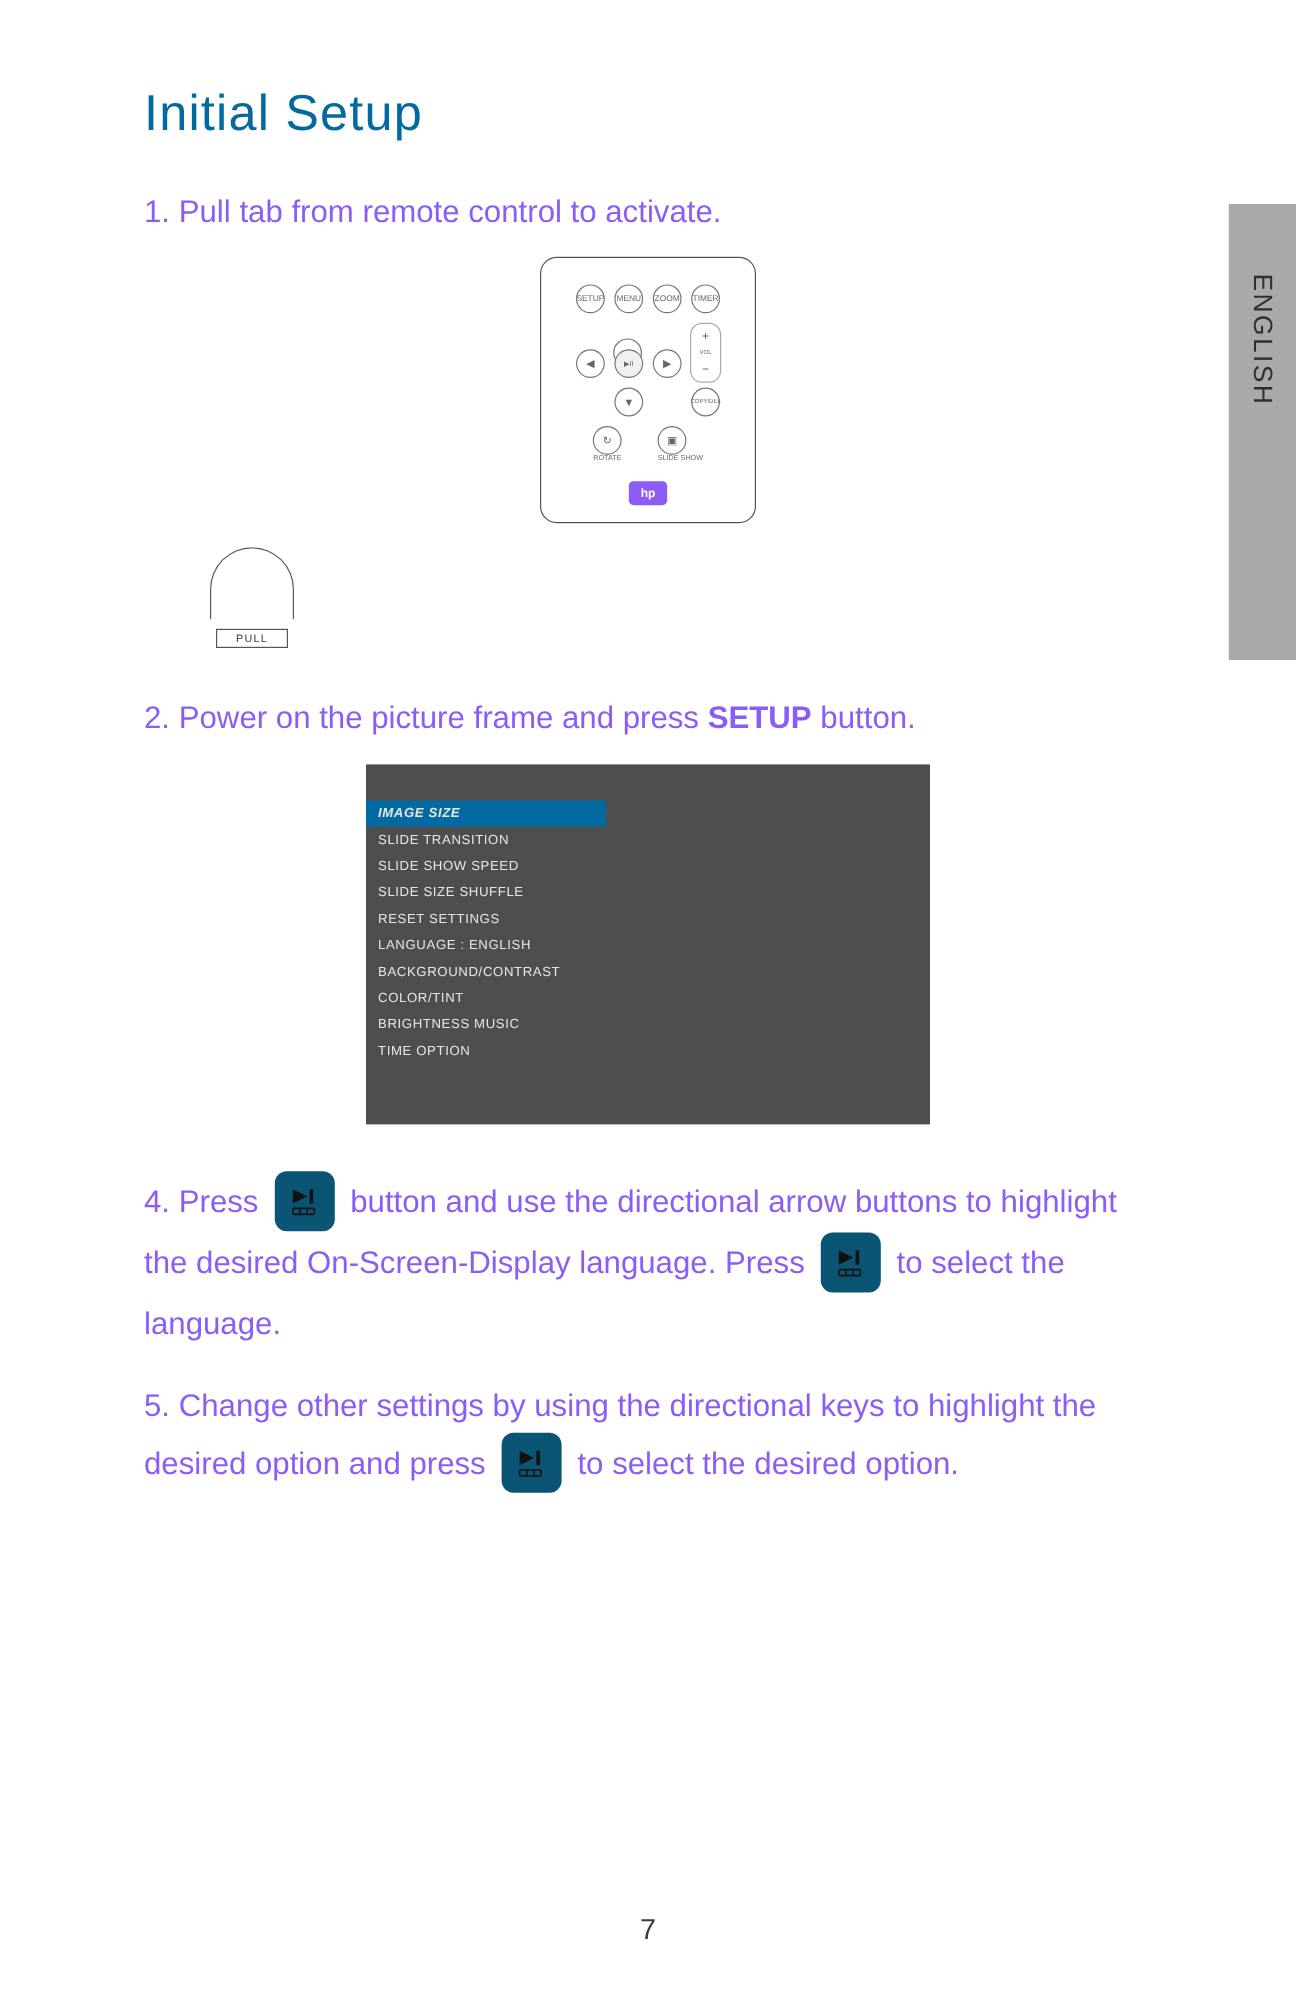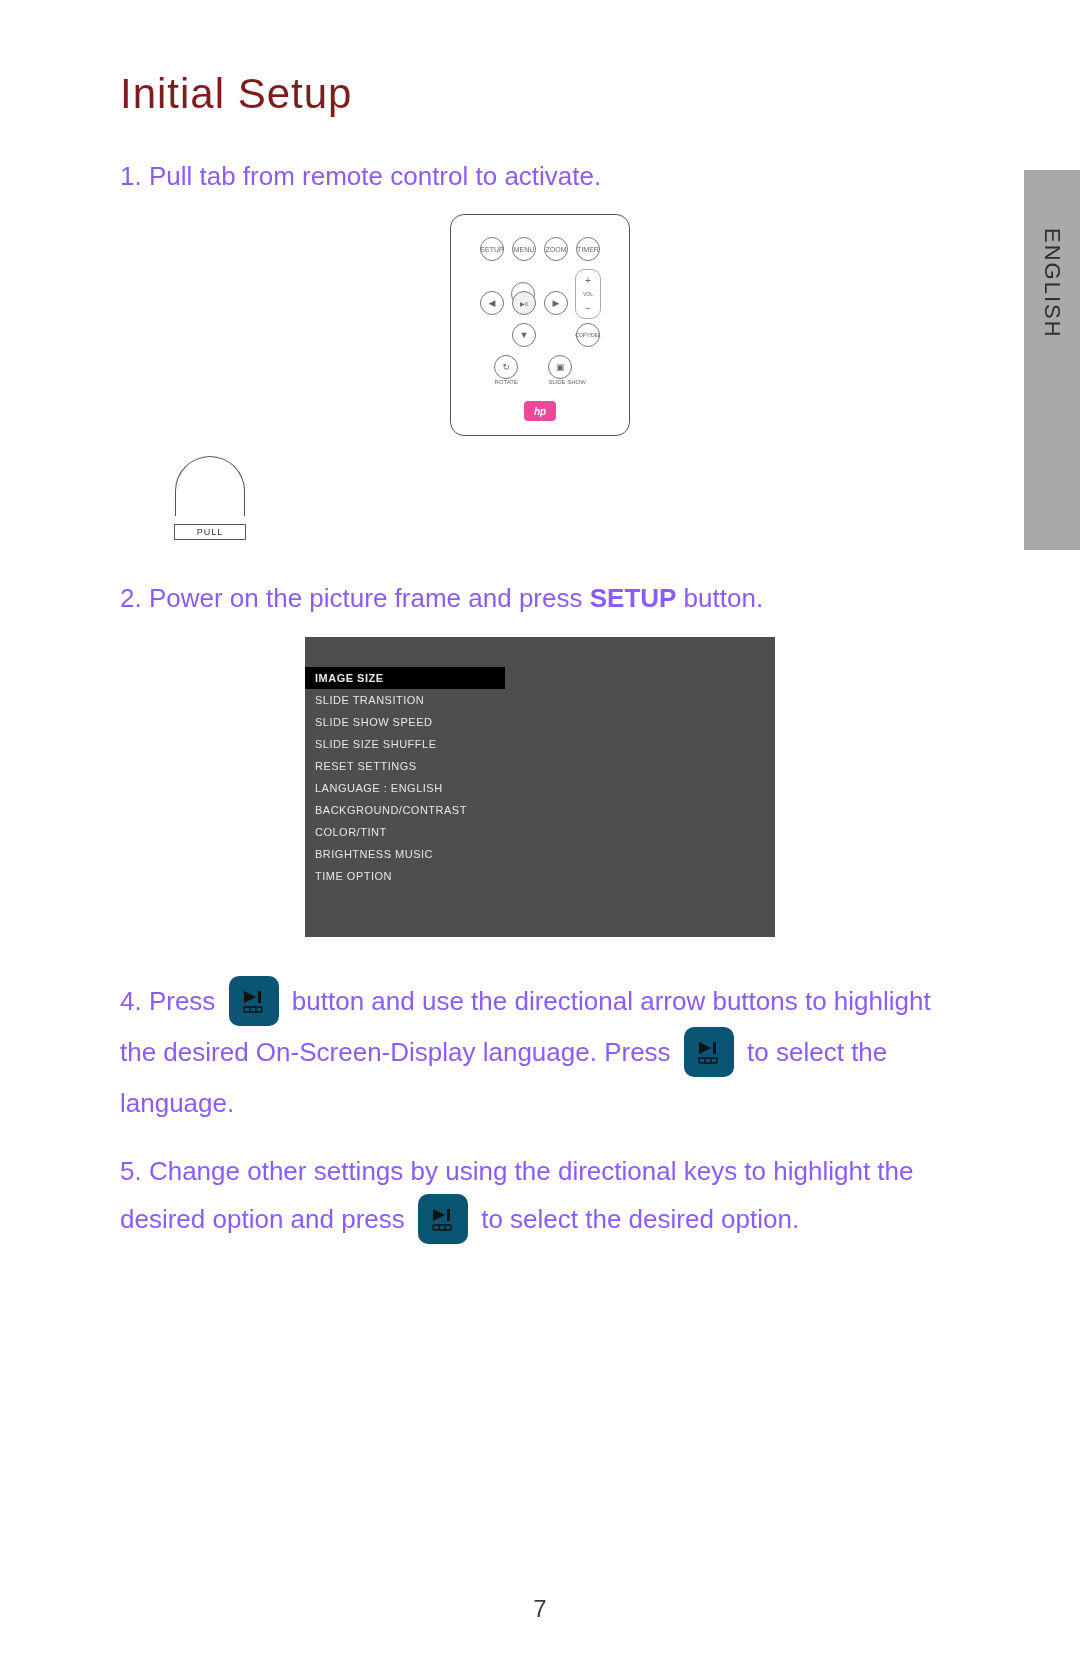--- a/index.html
+++ b/index.html
@@ -35,21 +35,21 @@
     letter-spacing: 2px;
     font-size: 22px;
     color: #2f2f2f;
     transform: translateX(-50%);
   }
   h1.title {
     font-size: 42px;
     font-weight: 400;
     letter-spacing: 1px;
     margin-bottom: 40px;
-    color: #7f1d1d;
+    color: #0369a1;
   }
   .body-text {
     font-size: 26px;
     line-height: 1.4;
     font-weight: 300;
     color: #8b5cf6;
   }
   .step { margin-bottom: 20px; }
   .figure-wrap { text-align: center; margin: 20px 0 40px 0; }
   .b { font-weight: 700; }
@@ -81,33 +81,33 @@
     border: 1px solid #aaa; border-radius: 10px; padding: 3px;
   }
   .vol-btn {
     width: 18px; height: 14px; border: none; border-radius: 6px;
     display: flex; align-items: center; justify-content: center; font-size: 10px; color: #666;
   }
   .vol-label { font-size: 5px; color: #666; }
   .remote-label { font-size: 6px; color: #666; text-align:center; }
   .hp-logo-row { margin-top: 16px; display:flex; justify-content:center; align-items:flex-end; position:relative; }
   .hp-logo {
-    width: 32px; height: 20px; border-radius: 4px; background:#ec4899;
-    display:flex;align-items:center;justify-content:center;color:#fff;font-size:10px;font-style:italic;font-weight:bold;
+    width: 32px; height: 20px; border-radius: 4px; background:#8b5cf6;
+    display:flex;align-items:center;justify-content:center;color:#fff;font-size:10px;font-weight:bold;
   }
   .tab-slot {
     width: 180px; text-align: center; margin-top: 20px;
   }
   .tab-loop {
     width: 70px; height: 60px; margin: 0 auto 8px auto;
     border: 1.5px solid #555; border-bottom: none;
     border-top-left-radius: 35px; border-top-right-radius: 35px;
   }
   .tab-box {
-    width: 72px; margin: 0 auto;
+    width: 60px; margin: 0 auto;
     border: 1px solid #555;
     font-size: 9px; letter-spacing: 1px;
     padding: 2px 0;
     text-align:center;
   }
 
   
   .menu-shot {
     display: inline-block;
     width: 470px;
@@ -117,22 +117,23 @@
   }
   .menu-list { width: 200px; }
   .menu-item {
     font-family: Arial, sans-serif;
     font-size: 11px;
     color: #e6e6e6;
     padding: 5px 10px;
     letter-spacing: 0.5px;
   }
   .menu-item.sel {
-    background: #000000;
+    background: #0369a1;
     font-weight: bold;
+    font-style: italic;
   }
 
   
   .play-icon {
     display: inline-flex;
     vertical-align: middle;
     width: 50px; height: 50px;
     border-radius: 10px;
     background: #0b5574;
     align-items: center; justify-content: center;

